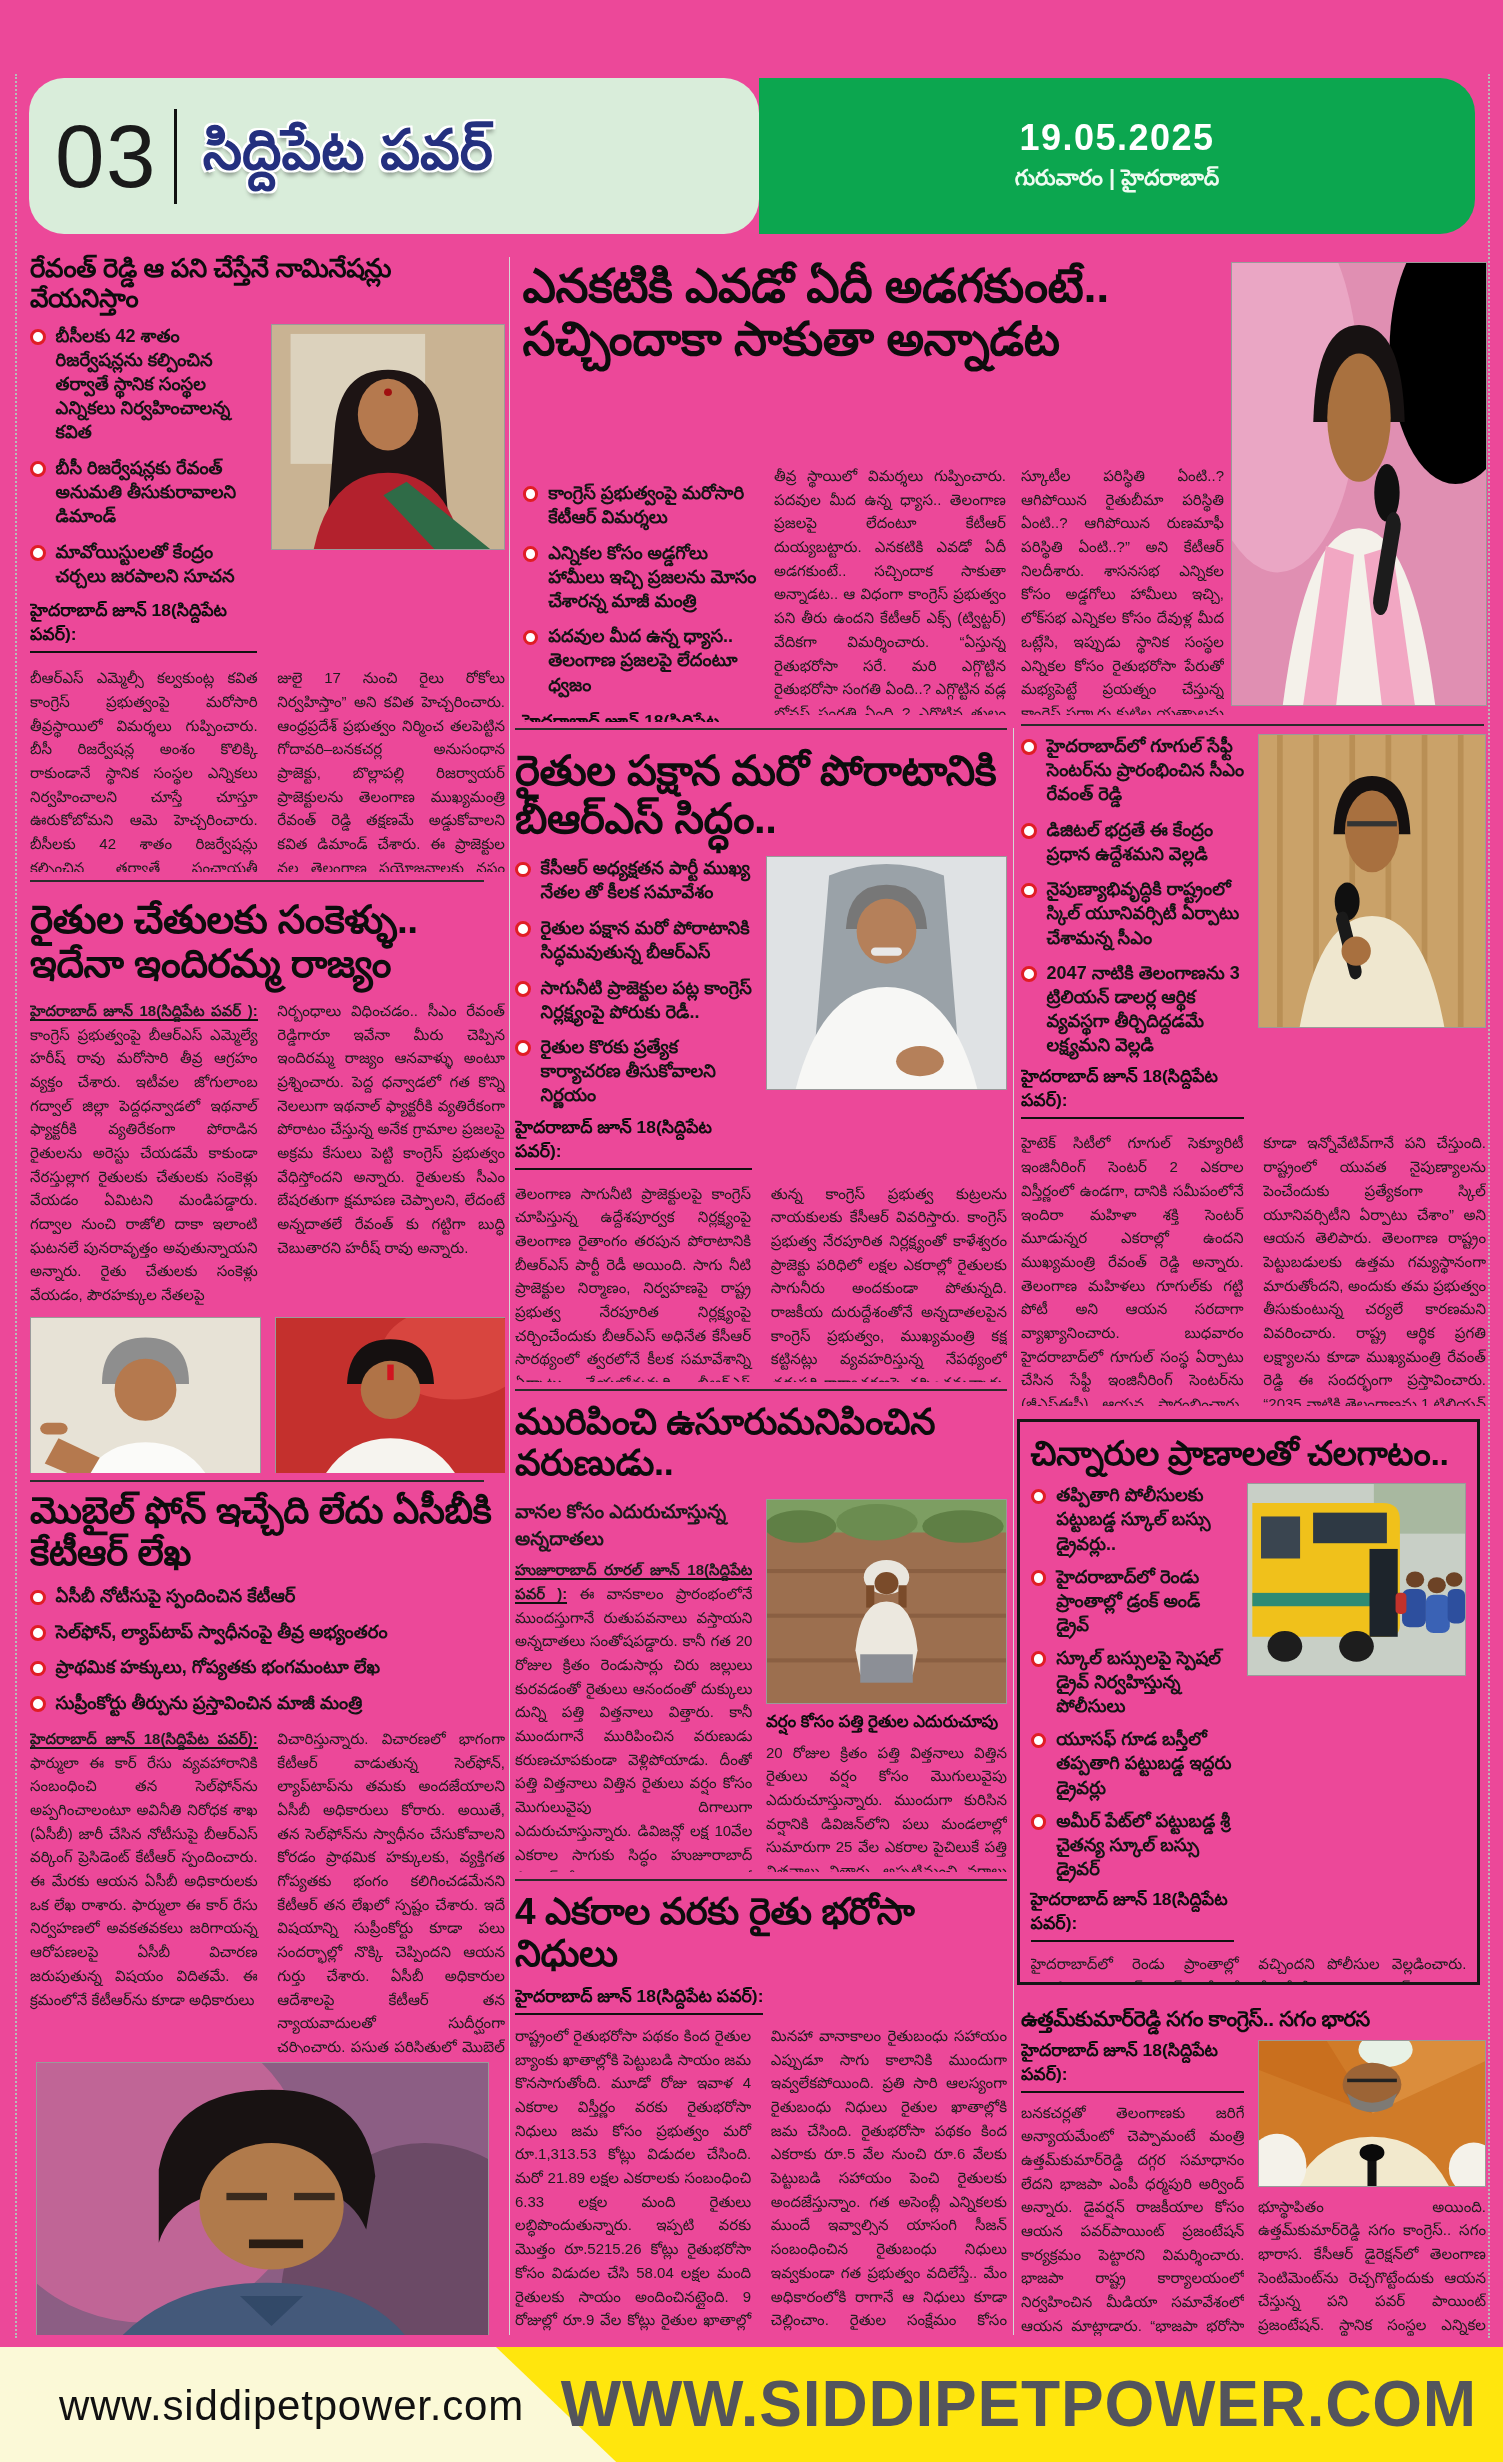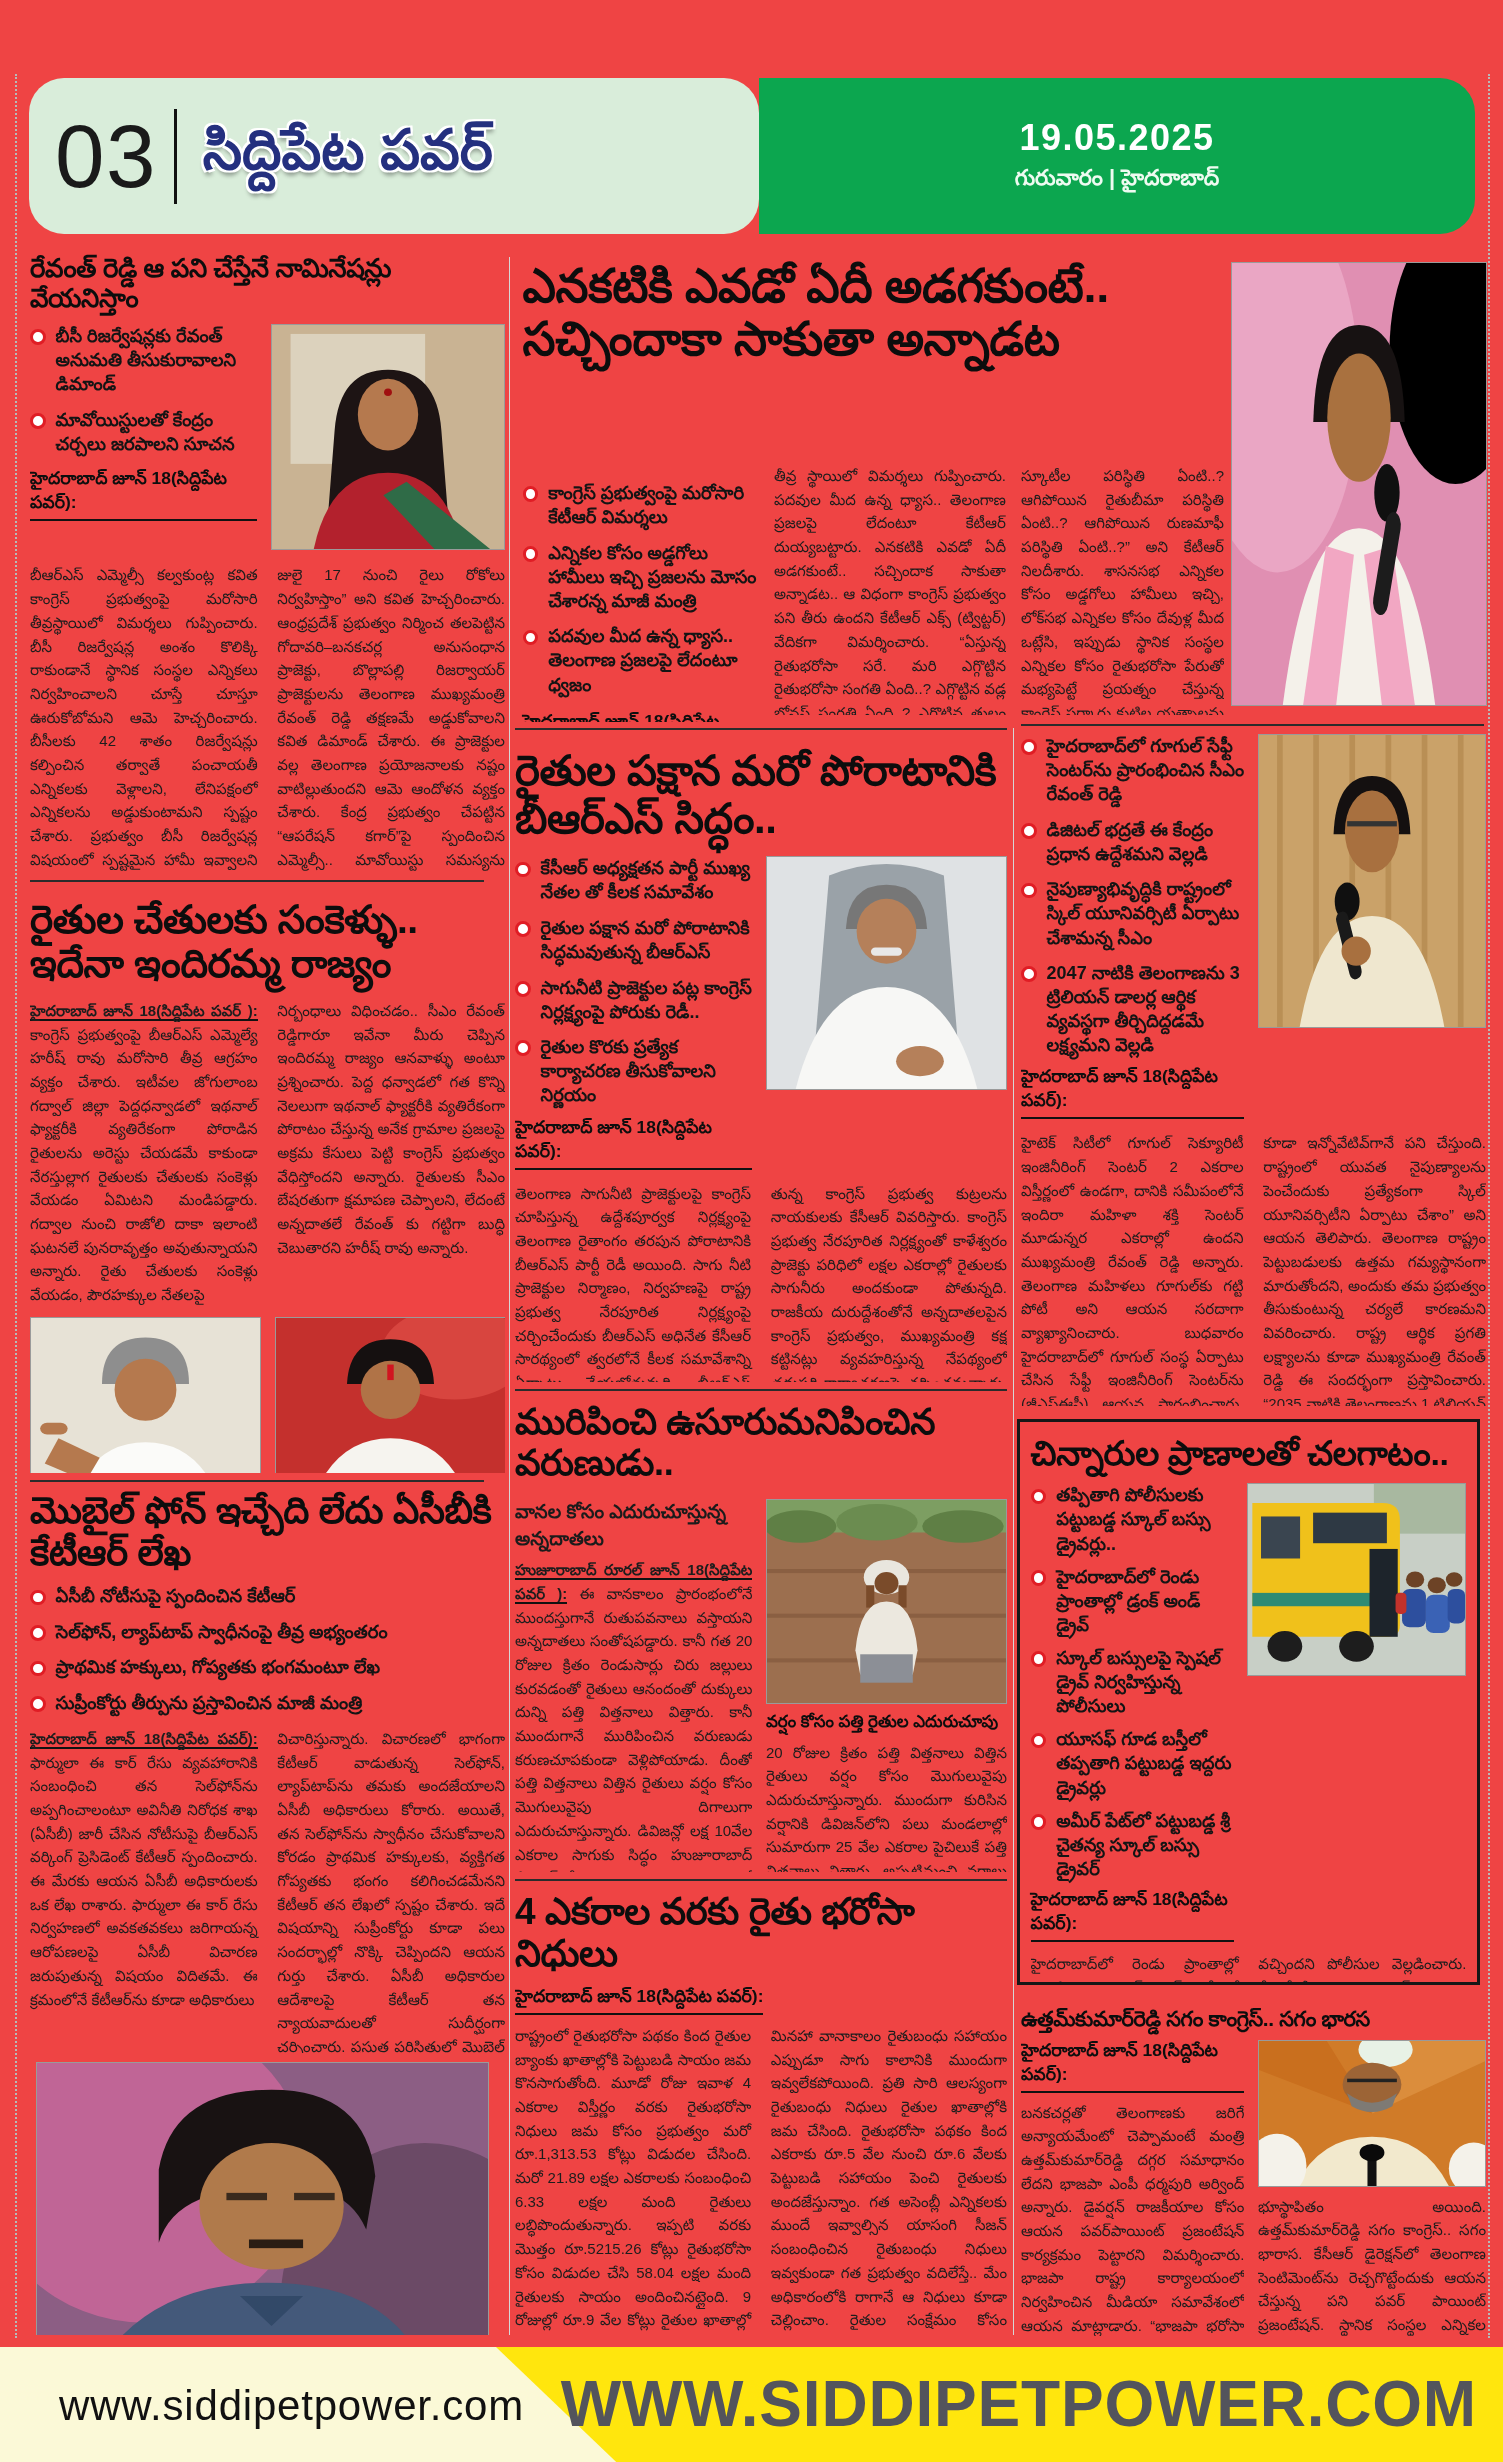--- a/index.html
+++ b/index.html
@@ -1,16 +1,16 @@
 <!DOCTYPE html>
 <html style="font-size:12px"><head>
 <meta charset="utf-8">
 <style>
   html,body{margin:0;padding:0;background:#f2f2f2;}
-  .page{position:relative;width:1503px;height:2462px;background:#ef4444;overflow:hidden;
+  .page{position:relative;width:1503px;height:2462px;background:#ec4899;overflow:hidden;
         font-family:"Liberation Sans","DejaVu Sans",sans-serif;color:#1b1b1b;}
   .edge{position:absolute;top:74px;height:2264px;width:0;border-left:2.3px dotted #b9b9b9;}
   .sep-h{position:absolute;height:0;border-top:2.3px solid #2b2b2b;}
   .sep-v{position:absolute;width:0;border-left:1.5px solid #d6d6d6;}
 
   
   .hdr-light{position:absolute;left:29px;top:78px;width:730px;height:156px;background:#d9edda;
              border-radius:35px;display:flex;align-items:center;}
   .pageno{font-size:89px;font-weight:200;color:#1a1a1a;margin-left:26px;letter-spacing:1.5px;}
   .pn-div{width:3px;height:95px;background:#111;margin:0 26px 0 16.7px;}
@@ -62,20 +62,24 @@
   </div>
 
   <div class="sep-v" style="left:509px;top:257px;height:2078px"></div>
   <div class="sep-v" style="left:1013px;top:728px;height:1607px"></div>
 
   <div class="art" style="left:30px;top:254px;width:475px;height:618px">
     <div class="hl" style="font-size:26px;margin-bottom:10.6px">రేవంత్ రెడ్డి ఆ పని చేస్తేనే నామినేషన్లు వేయనిస్తాం</div>
     <div class="row">
       <div style="flex:1">
         <div class="bullets">
+          <div class="bul">
+              <span class="dot"></span>
+              <span>బీసీలకు 42 శాతం రిజర్వేషన్లను కల్పించిన తర్వాతే స్థానిక సంస్థల ఎన్నికలు నిర్వహించాలన్న కవిత</span>
+            </div>
           <div class="bul">
               <span class="dot"></span>
               <span>బీసీ రిజర్వేషన్లకు రేవంత్ అనుమతి తీసుకురావాలని డిమాండ్</span>
             </div>
           <div class="bul">
               <span class="dot"></span>
               <span>మావోయిస్టులతో కేంద్రం చర్చలు జరపాలని సూచన</span>
             </div>
         </div>
         <div class="date" style="margin-top:12px">హైదరాబాద్ జూన్ 18(సిద్దిపేట పవర్):</div>

